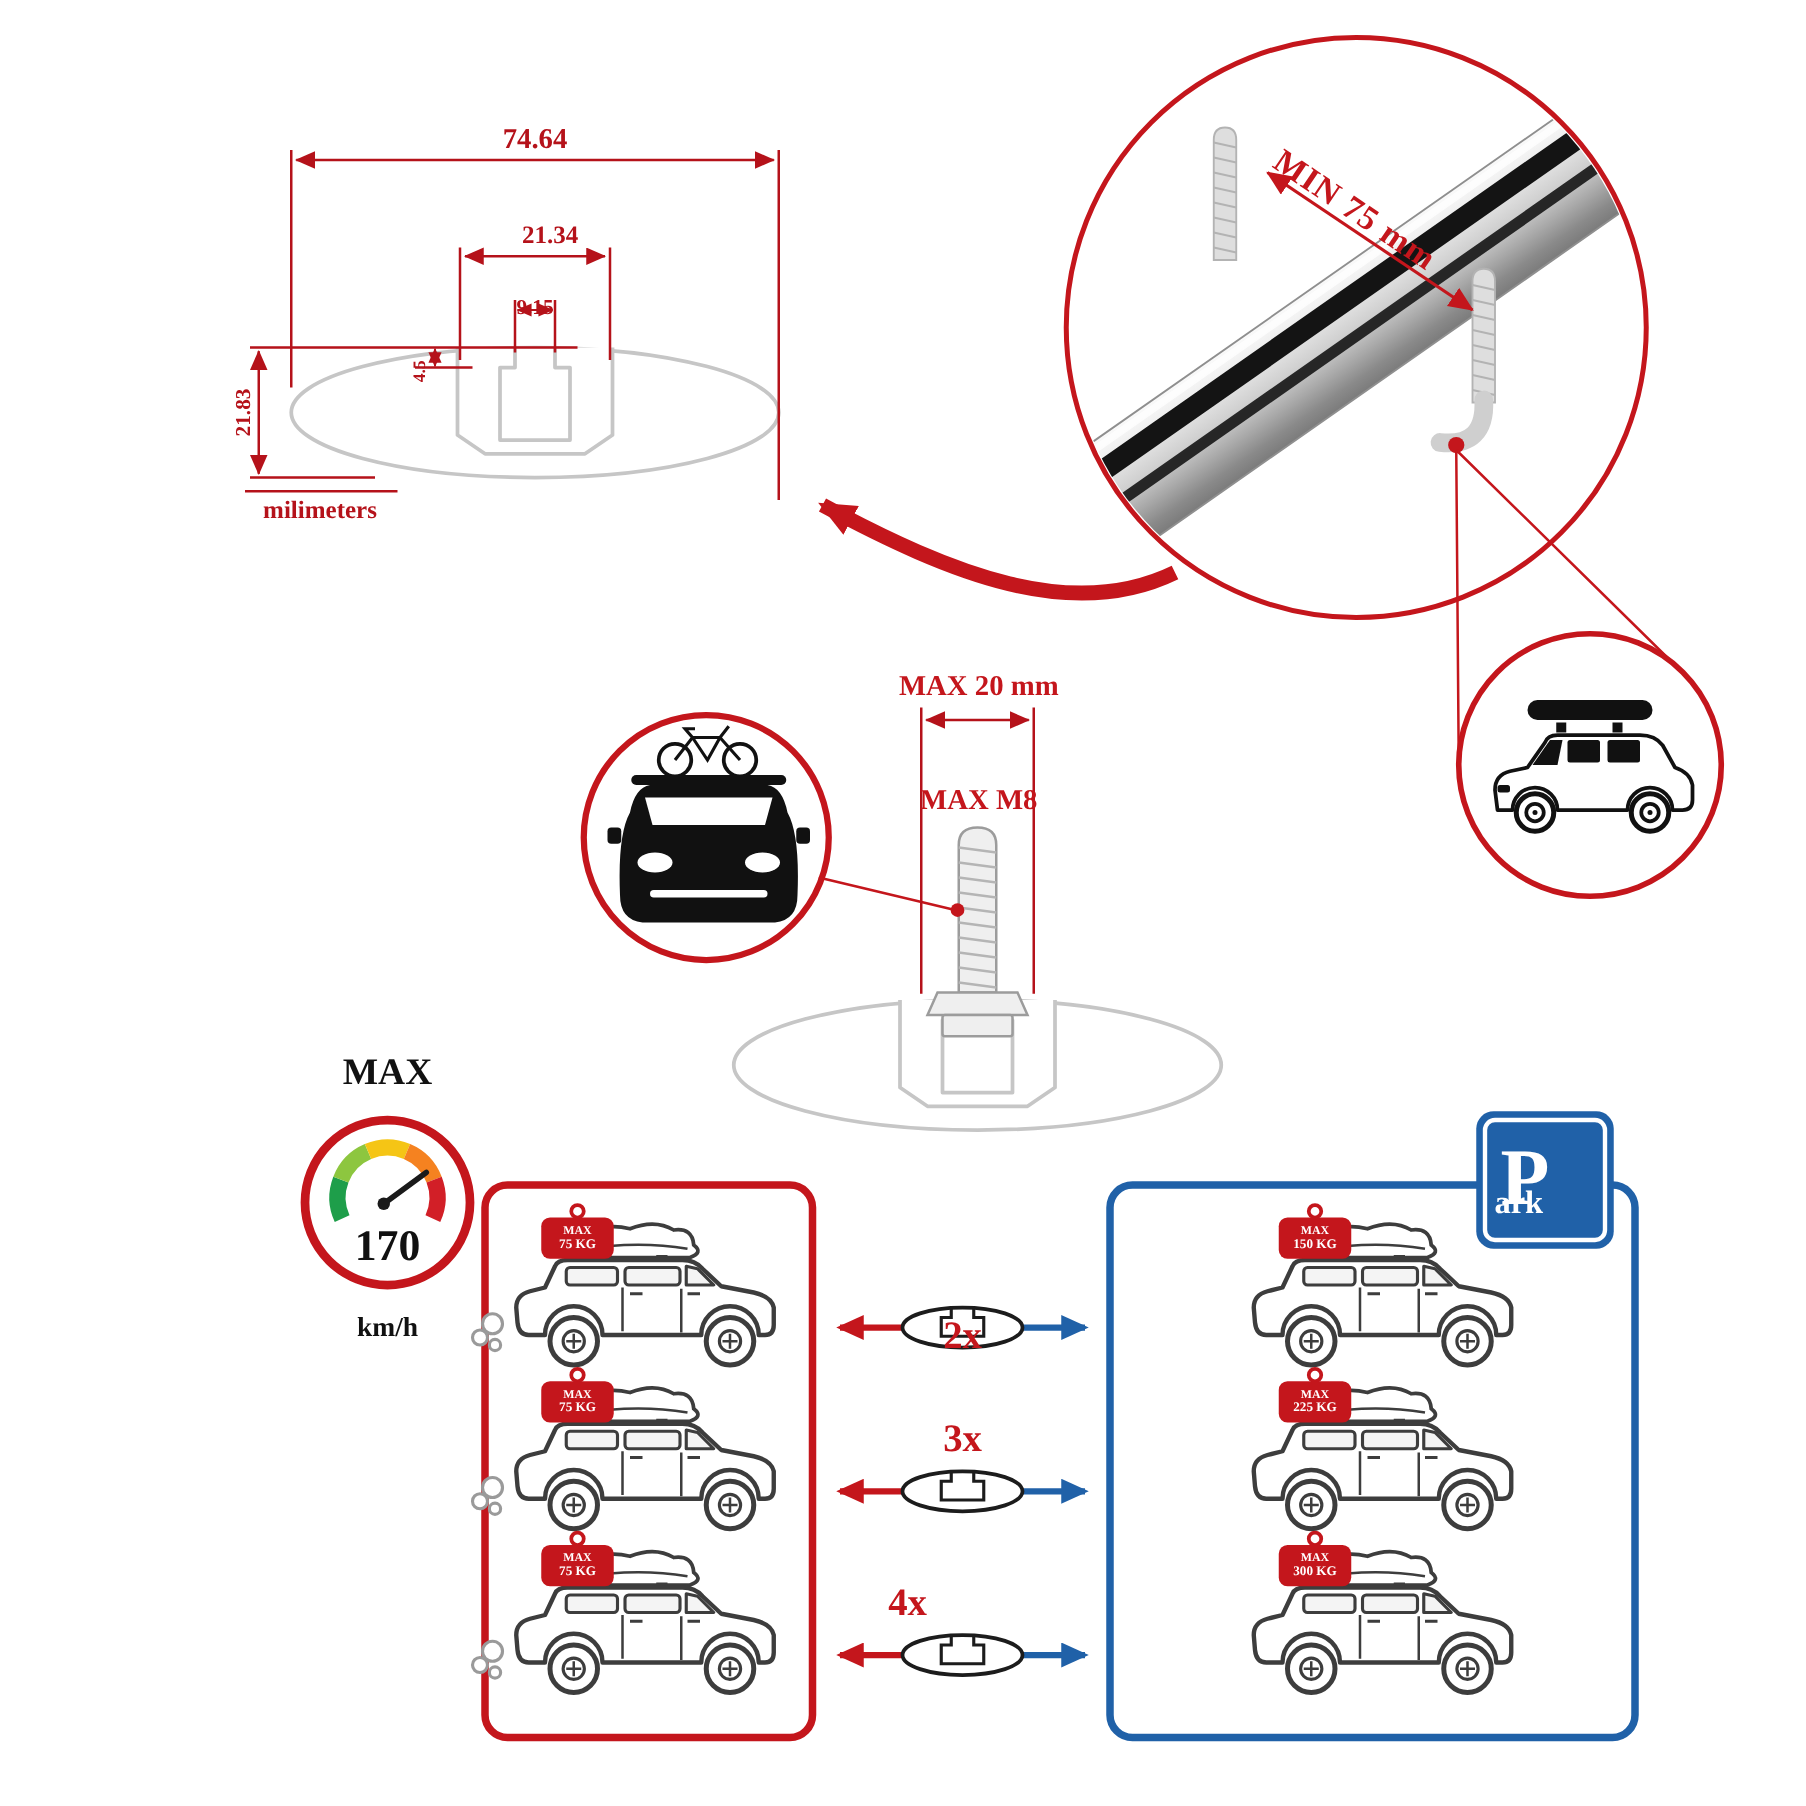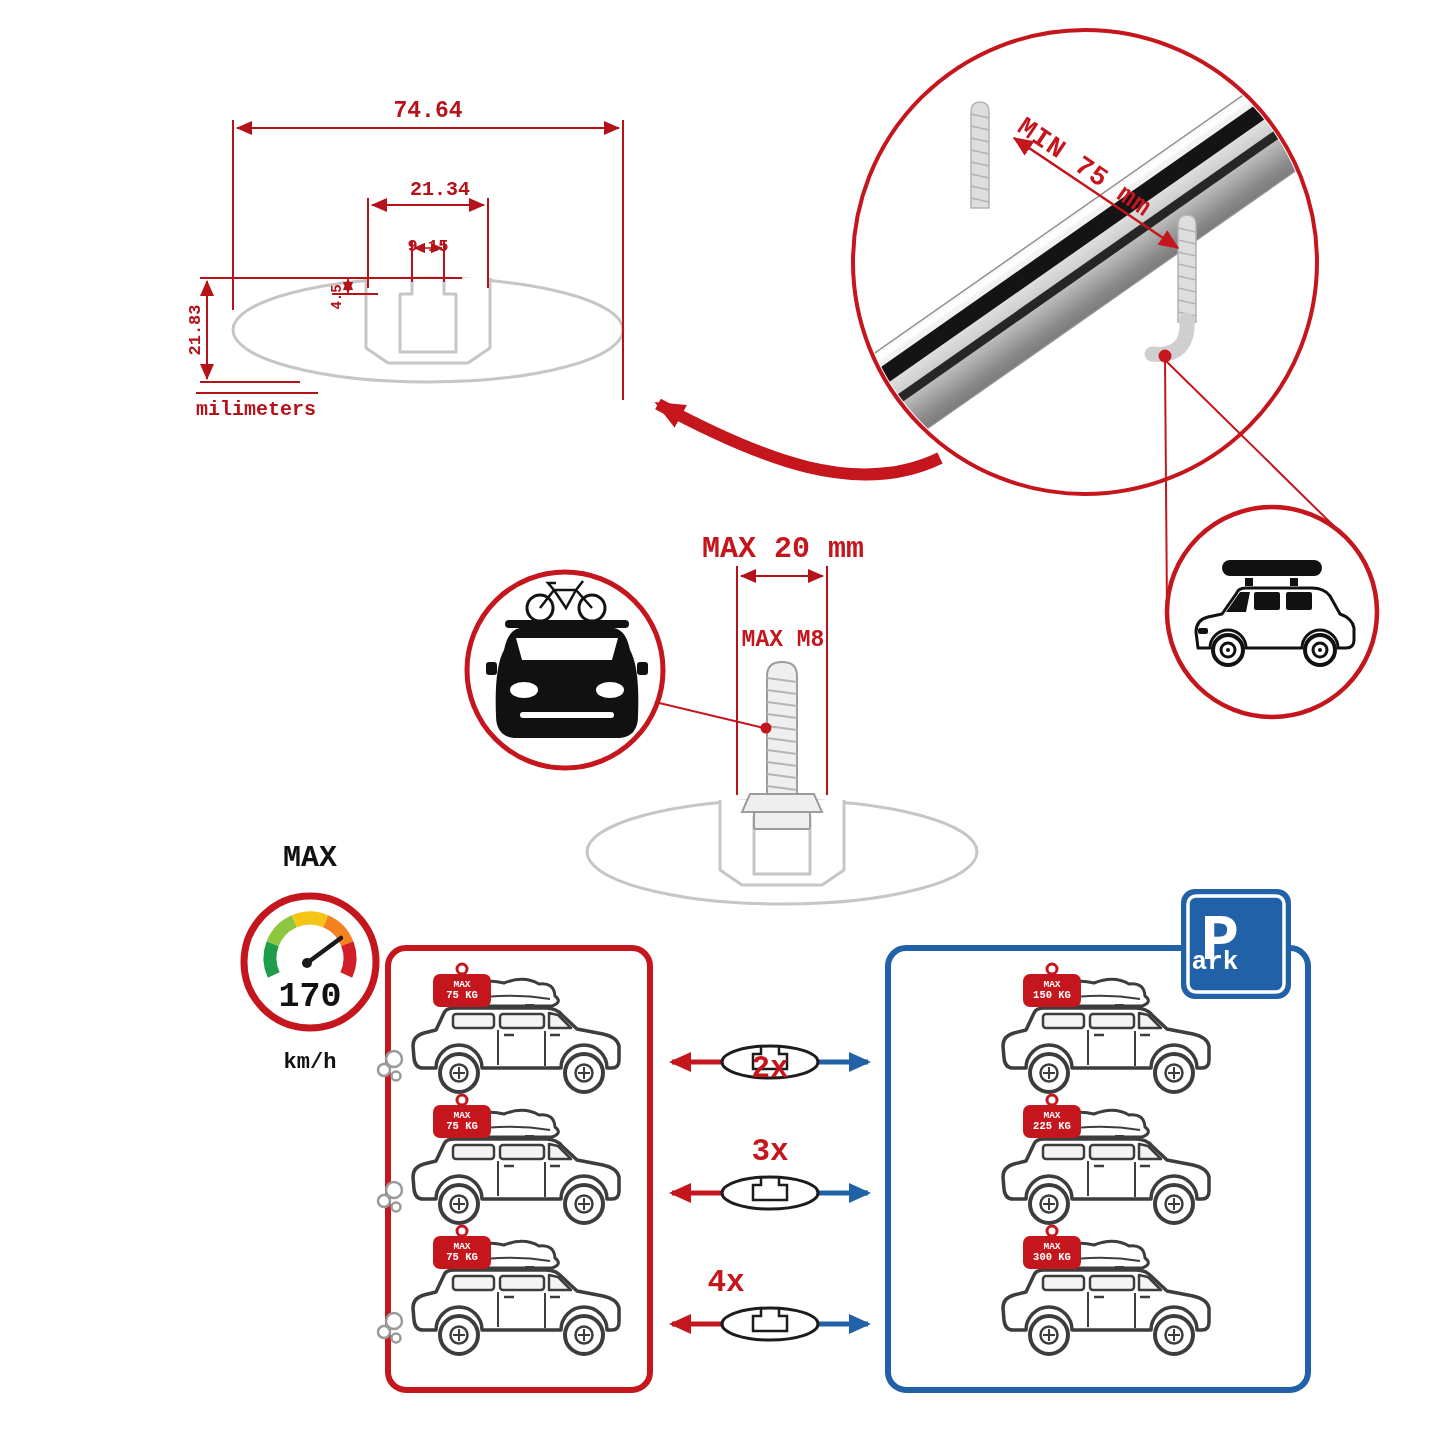--- a/index.html
+++ b/index.html
@@ -1,17 +1,17 @@
 <!DOCTYPE html>
 <html><head>
 <meta charset="utf-8">
 <style>
   html,body{margin:0;padding:0;background:#fff;}
   #canvas{position:relative;width:1445px;height:1445px;background:#fff;overflow:hidden;
-          font-family:Liberation Mono, monospace;}
+          font-family:Liberation Serif, serif;}
   #art{position:absolute;left:0;top:0;}
   .lbl{position:absolute;font-weight:bold;white-space:nowrap;transform:translate(-50%,-50%);}
   .dim{color:#b5121a;}
   .red{color:#c4161c;}
   .blk{color:#111;}
   .wht{color:#fff;}
   .rotN90{transform:translate(-50%,-50%) rotate(-90deg);}
   .rot34{transform:translate(-50%,-50%) rotate(34deg);}
   .tagtxt{position:absolute;width:58px;height:33px;display:flex;flex-direction:column;
           align-items:center;justify-content:center;color:#fff;font-weight:bold;
@@ -272,21 +272,21 @@
 
 <div class="lbl dim" style="left:428px;top:111px;font-size:23px">74.64</div>
 <div class="lbl dim" style="left:440px;top:189px;font-size:20px">21.34</div>
 <div class="lbl dim" style="left:428px;top:246px;font-size:17px">9.15</div>
 <div class="lbl dim rotN90" style="left:337px;top:297px;font-size:14px">4.5</div>
 <div class="lbl dim rotN90" style="left:195px;top:330px;font-size:17px">21.83</div>
 <div class="lbl dim" style="left:256px;top:409px;font-size:20px">milimeters</div>
 
 <div class="lbl red rot34" style="left:1084px;top:168px;font-size:27px;letter-spacing:1px">MIN 75 mm</div>
 
-<div class="lbl red" style="left:783px;top:549px;font-size:30px">MAX 20 mm</div>
+<div class="lbl red" style="left:783px;top:549px;font-size:23px">MAX 20 mm</div>
 <div class="lbl red" style="left:783px;top:640px;font-size:23px">MAX M8</div>
 
 <div class="lbl blk" style="left:310px;top:858px;font-size:30px">MAX</div>
 <div class="lbl blk" style="left:310px;top:997px;font-size:35px">170</div>
 <div class="lbl blk" style="left:310px;top:1062px;font-size:22px">km/h</div>
 
 <div class="lbl red" style="left:770px;top:1068px;font-size:31px">2x</div>
 <div class="lbl red" style="left:770px;top:1151px;font-size:31px">3x</div>
 <div class="lbl red" style="left:726px;top:1282px;font-size:31px">4x</div>
 

